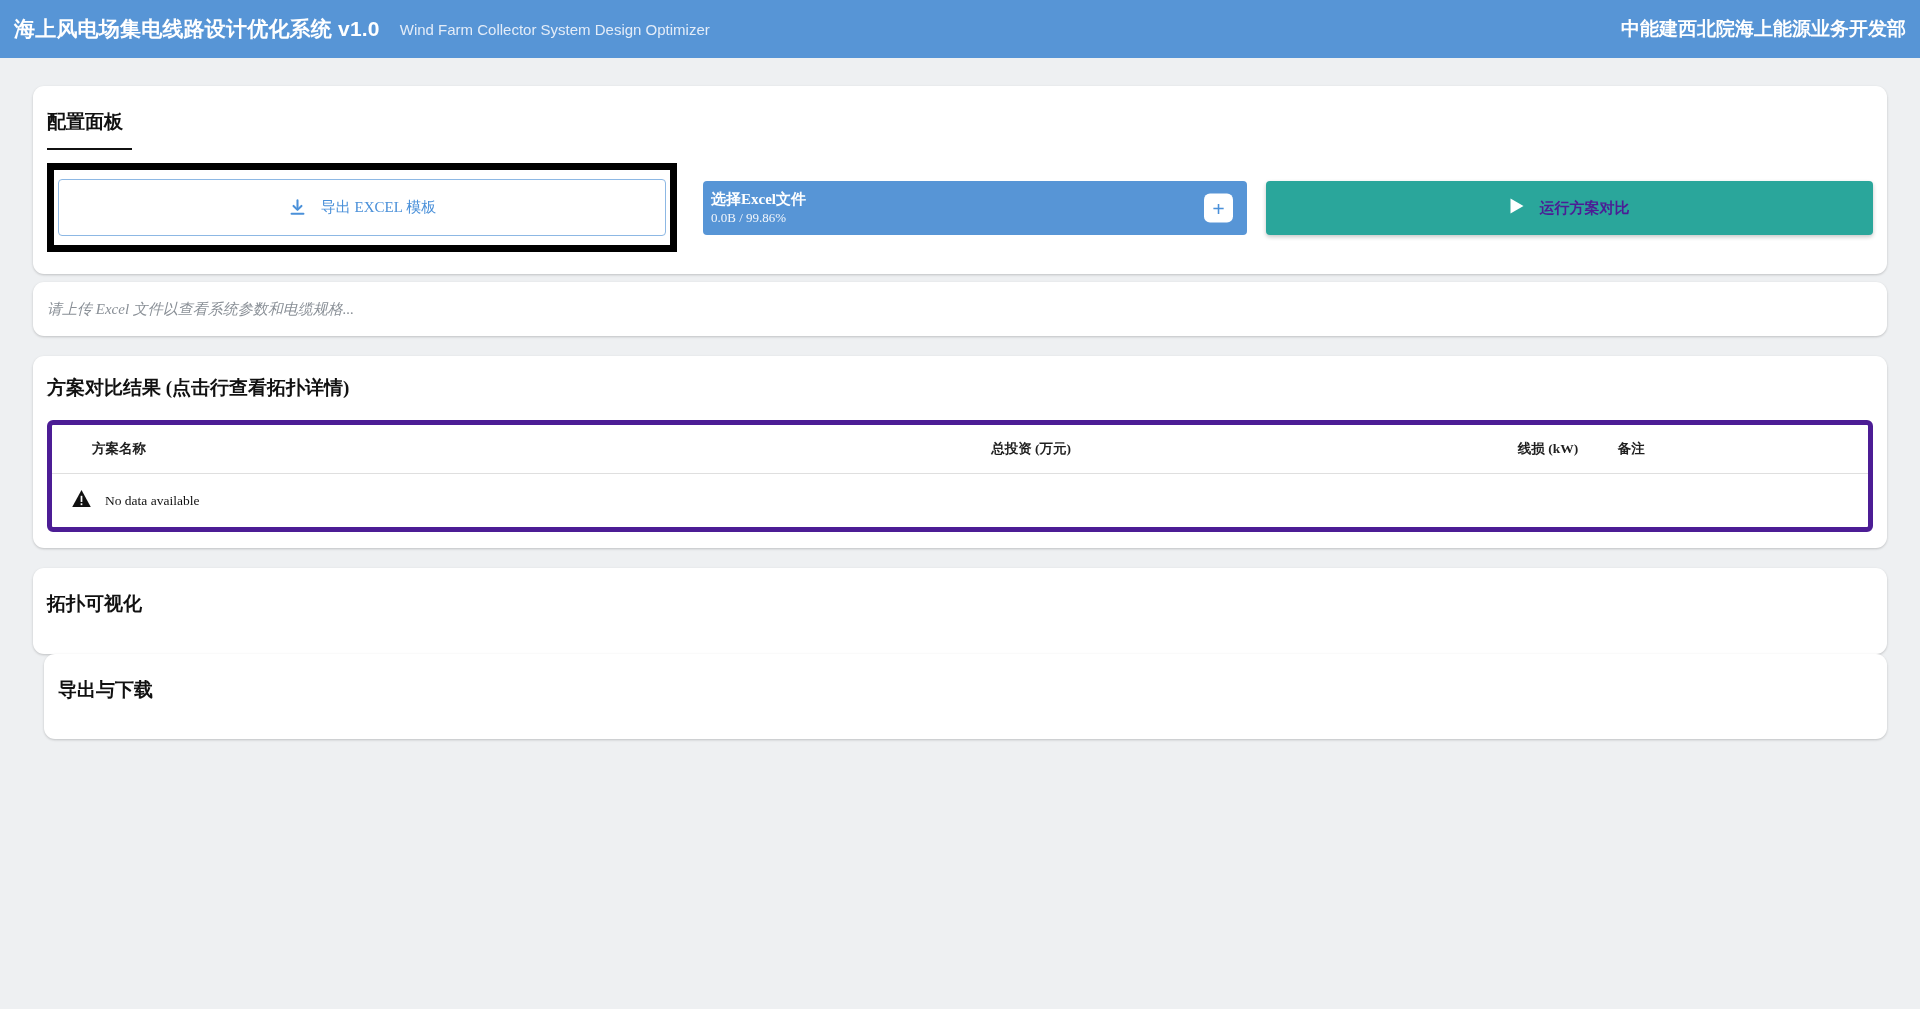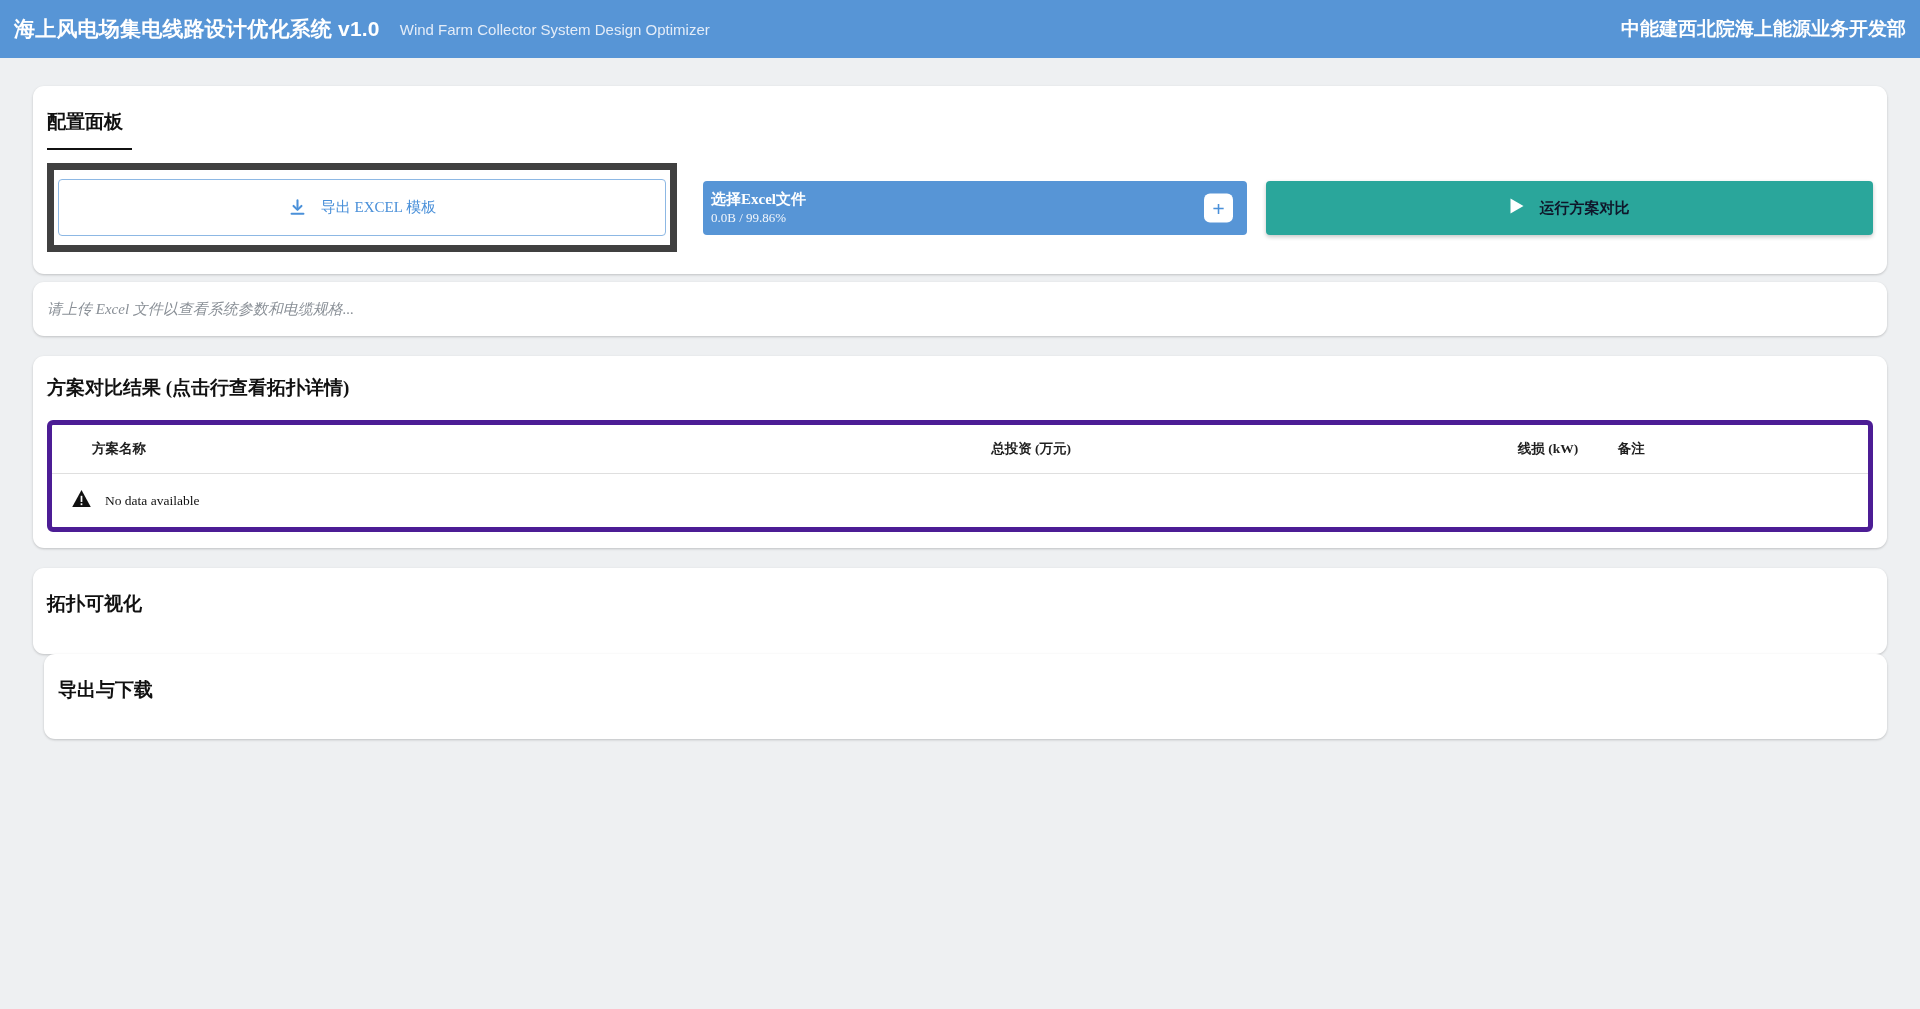--- a/index.html
+++ b/index.html
@@ -34,21 +34,21 @@
     font-family: Liberation Serif, serif;
   }
   .section-title { font-size: 19px; font-weight: bold; color: #111; line-height: 28px; }
   .title-underline { width: 85px; height: 2px; background: #111; margin-top: 12px; }
 
   
   .card-config { padding-bottom: 22px; margin-bottom: 8px; }
   .controls-row { display: flex; align-items: flex-start; margin-top: 13px; }
 
   .annotation-box {
-    border: 7px solid #404040;
+    border: 7px solid #000000;
     padding: 9px 4px;
     width: 630px;
     flex: 0 0 auto;
     background: transparent;
   }
   .export-btn {
     width: 100%;
     height: 57px;
     background: #fff;
     border: 1px solid #8db8e4;
@@ -98,21 +98,21 @@
   }
 
   .run-btn {
     flex: 0 0 607px;
     height: 54px;
     margin-top: 18px;
     margin-left: 19px;
     background: #2aa69b;
     border: none;
     border-radius: 4px;
-    color: #0f172a;
+    color: #4c1d95;
     font-size: 15px;
     font-weight: bold;
     display: flex;
     align-items: center;
     justify-content: center;
     gap: 16px;
     cursor: pointer;
     box-shadow: 0 2px 4px rgba(0,0,0,.22);
     font-family: inherit;
   }

